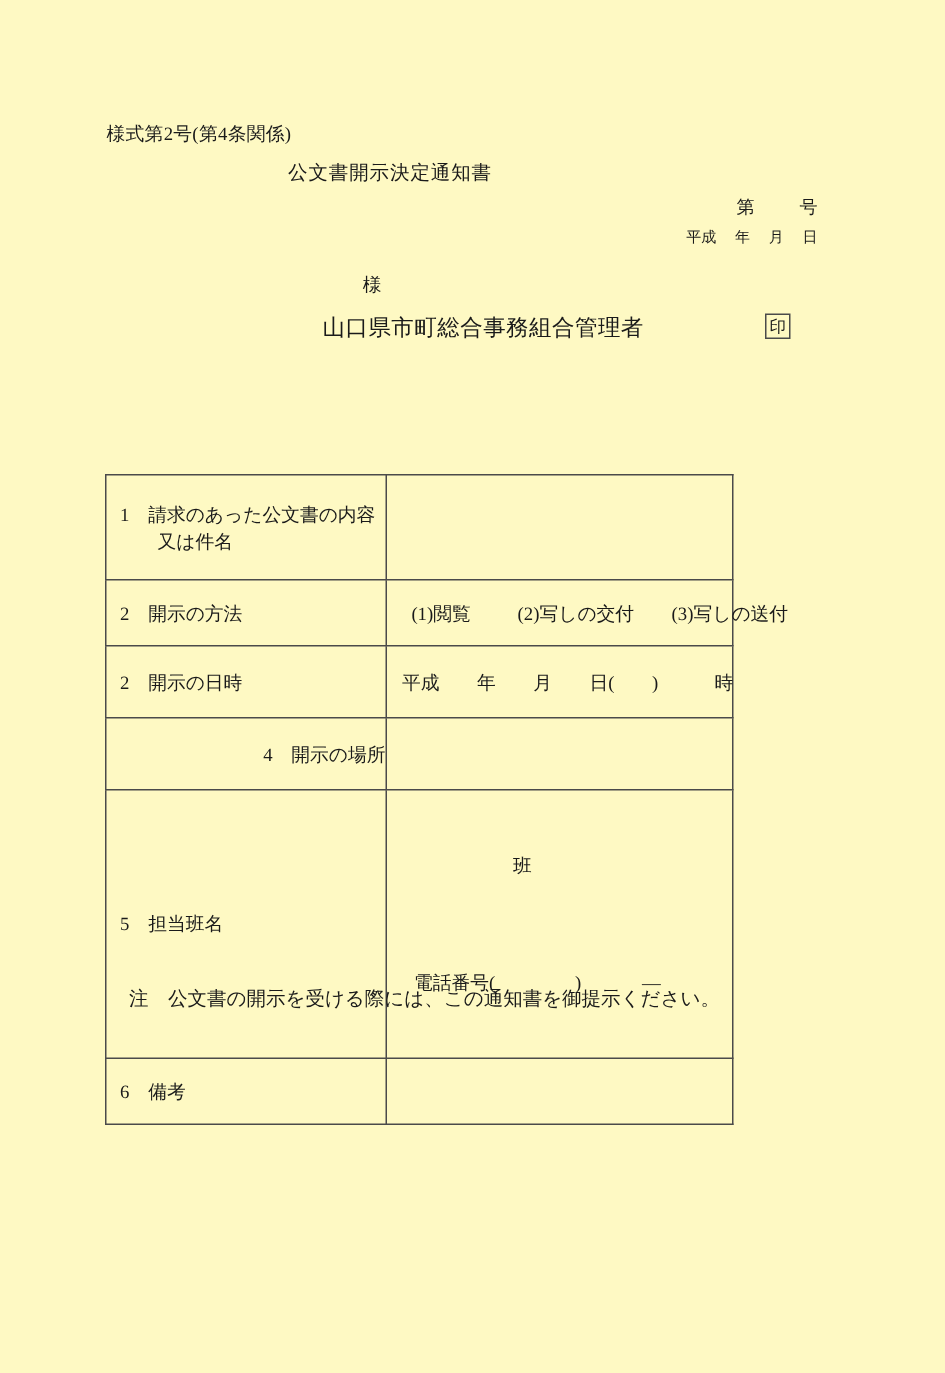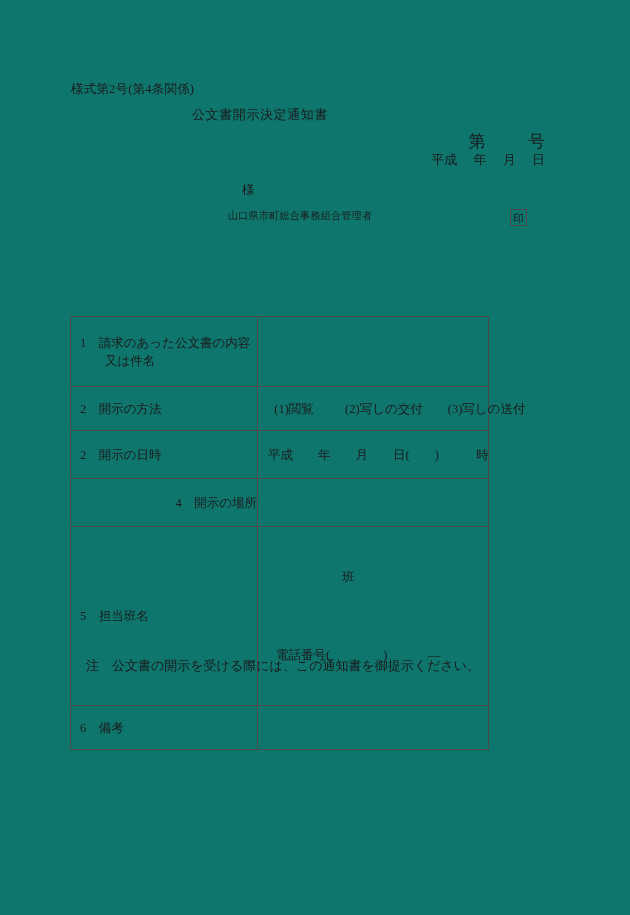--- a/index.html
+++ b/index.html
@@ -13,21 +13,21 @@
     position: relative;
     font-family: "Liberation Serif", "DejaVu Serif", serif;
     color: #1a1a1a;
     overflow: hidden;
   }
   .page {
     position: absolute;
     left: 0; top: 0;
     width: 630px;
     height: 915px;
-    background: #0f766e;
+    background: #fef9c3;
   }
 
   
   .form-no {
     position: absolute;
     left: 71px;
     top: 81px;
     font-size: 12.5px;
     letter-spacing: 0.2px;
     white-space: nowrap;
@@ -41,47 +41,47 @@
     font-size: 13px;
     letter-spacing: 0.6px;
   }
 
   
   .number-line {
     position: absolute;
     left: 330px;
     top: 130px;
     width: 215px;
-    font-size: 17px;
+    font-size: 12px;
     white-space: pre;
     text-align: right;
   }
   .date-line {
     position: absolute;
     left: 330px;
     top: 151px;
     width: 215px;
-    font-size: 13px;
+    font-size: 10px;
     white-space: pre;
     text-align: right;
   }
 
   
   .addressee {
     position: absolute;
     left: 195px;
     top: 182px;
     font-size: 12.5px;
     white-space: pre;
   }
   .issuer {
     position: absolute;
-    left: 228px;
+    left: 215px;
     top: 209px;
-    font-size: 10px;
+    font-size: 15px;
     letter-spacing: 0.3px;
     white-space: nowrap;
   }
   .seal-box {
     position: absolute;
     left: 510px;
     top: 209px;
     width: 17px;
     height: 17px;
     border: 1px solid #4a4a4a;

